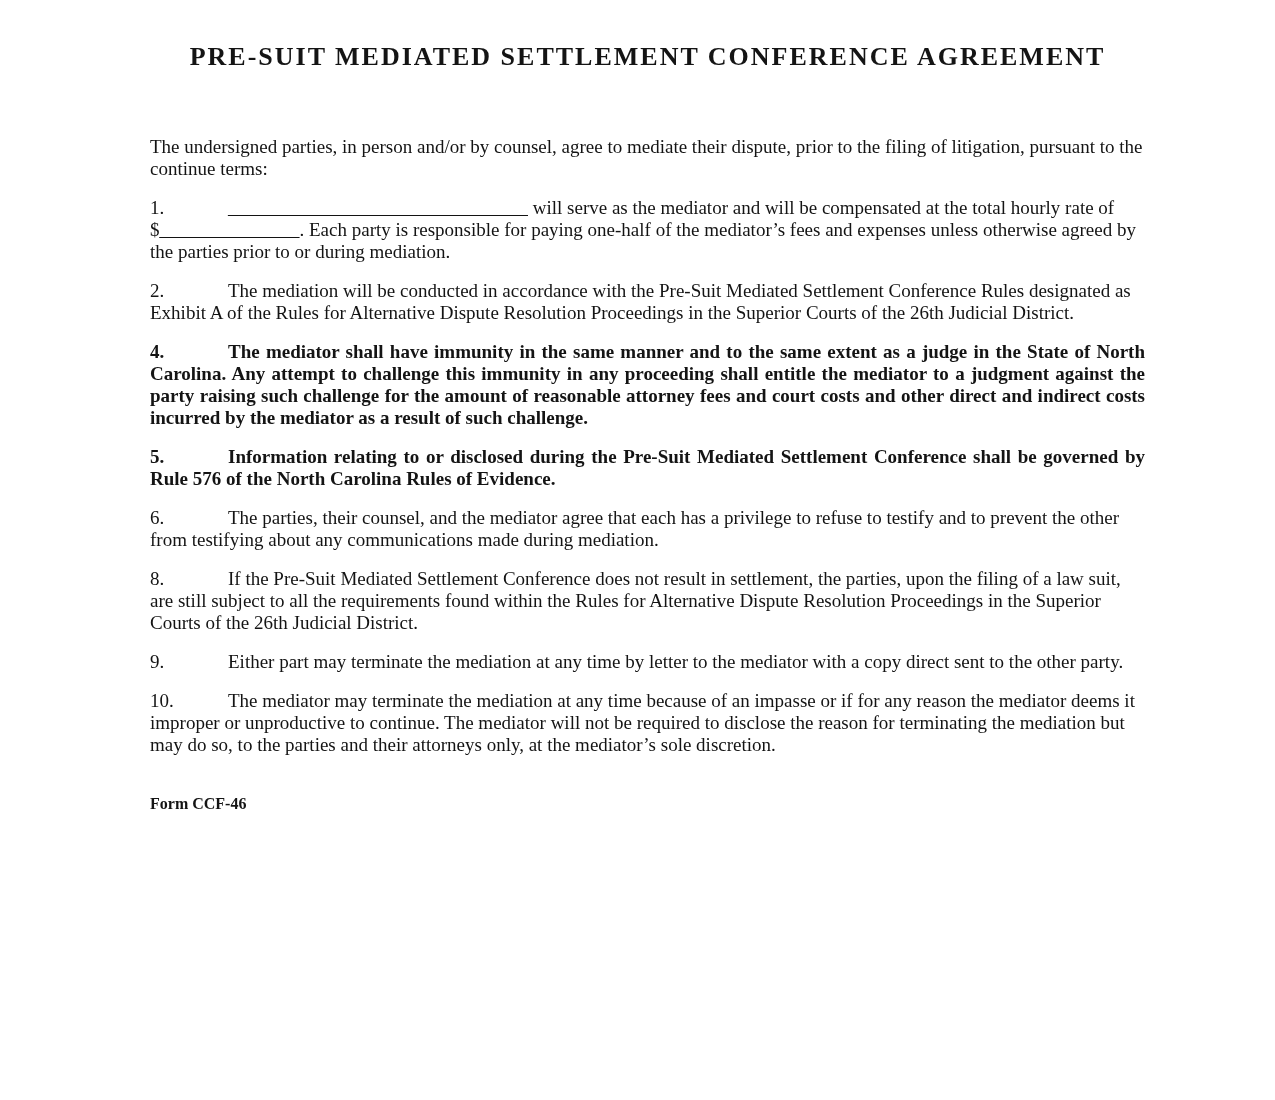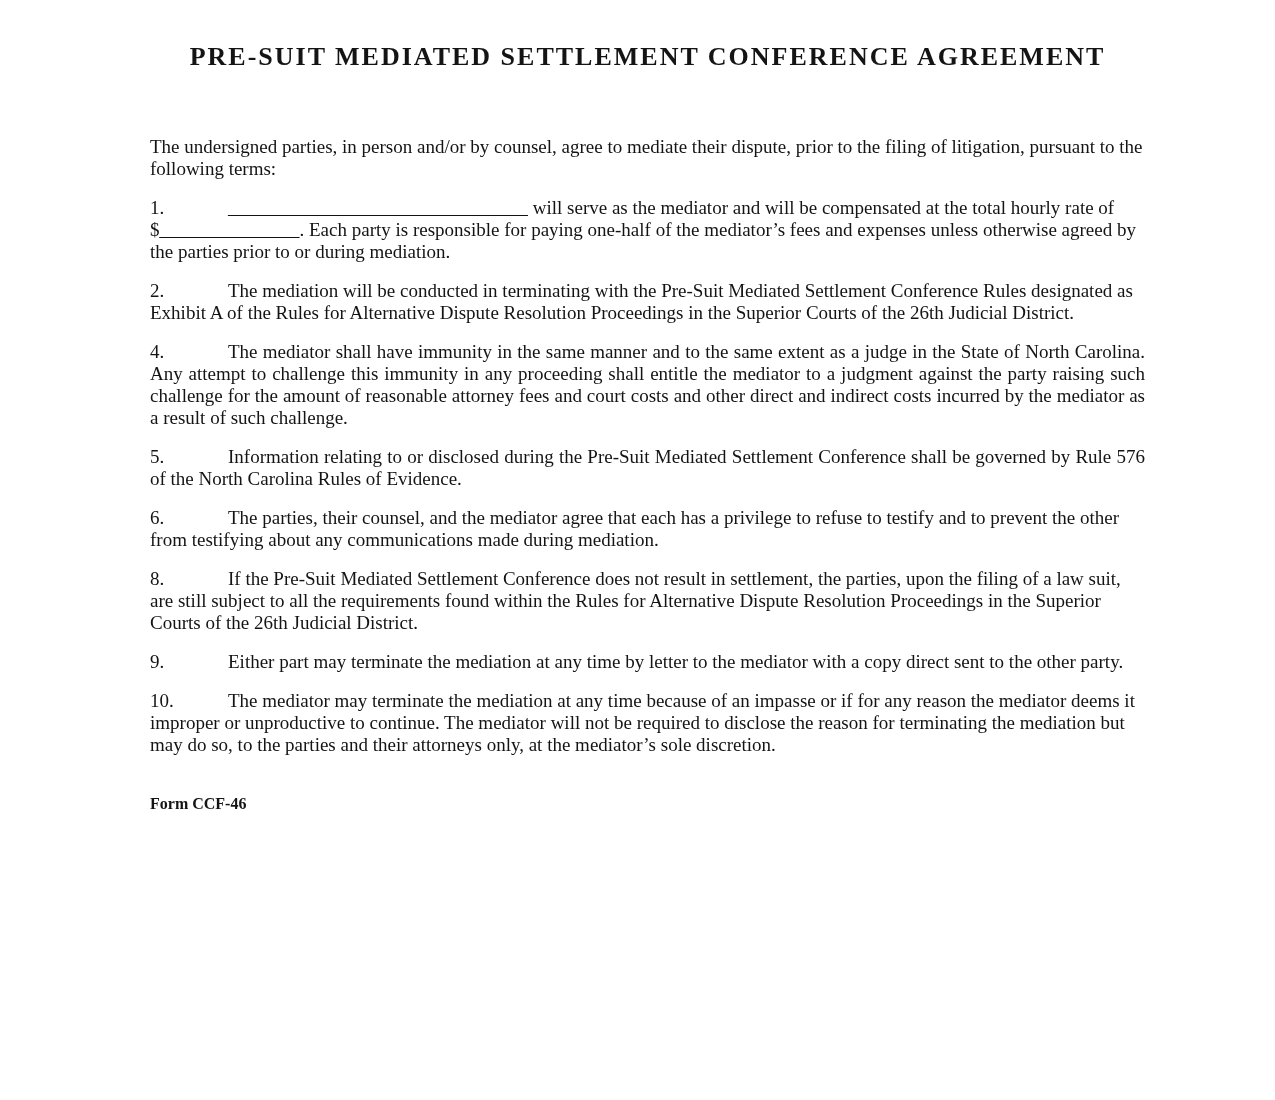--- a/index.html
+++ b/index.html
@@ -36,43 +36,44 @@
   }
   .intro {
     margin-bottom: 17px;
   }
   .clause .num {
     display: inline-block;
     width: 78px;
   }
   .justify {
     text-align: justify;
+    font-weight: bold;
   }
   .blank {
     letter-spacing: 0.5px;
     text-decoration: underline;
   }
   .footer {
     font-size: 16px;
     margin-top: 39px;
     font-weight: bold;
   }
 </style>
 </head>
 <body>
 
 <div class="page">
 
   <h1 class="doc-title">PRE-SUIT MEDIATED SETTLEMENT CONFERENCE AGREEMENT</h1>
 
-  <p class="para intro">The undersigned parties, in person and/or by counsel, agree to mediate their dispute, prior to the filing of litigation, pursuant to the following terms:</p>
+  <p class="para intro">The undersigned parties, in person and/or by counsel, agree to mediate their dispute, prior to the filing of litigation, pursuant to the continue terms:</p>
 
   <p class="para clause"><span class="num">1.</span><span class="blank">______________________________</span><span> will serve as the mediator and will be compensated at the total hourly rate of $</span><span class="blank">______________</span><span>.  Each party is responsible for paying one-half of the mediator’s fees and expenses unless otherwise agreed by the parties prior to or during mediation.</span></p>
 
-  <p class="para clause"><span class="num">2.</span><span>The mediation will be conducted in terminating with the Pre-Suit Mediated Settlement Conference Rules designated as Exhibit A of the Rules for Alternative Dispute Resolution Proceedings in the Superior Courts of the 26th Judicial District.</span></p>
+  <p class="para clause"><span class="num">2.</span><span>The mediation will be conducted in accordance with the Pre-Suit Mediated Settlement Conference Rules designated as Exhibit A of the Rules for Alternative Dispute Resolution Proceedings in the Superior Courts of the 26th Judicial District.</span></p>
 
 
   <p class="para clause justify"><span class="num">4.</span><span>The mediator shall have immunity in the same manner and to the same extent as a judge in the State of North Carolina.  Any attempt to challenge this immunity in any proceeding shall entitle the mediator to a judgment against the party raising such challenge for the amount of reasonable attorney fees and court costs and other direct and indirect costs incurred by the mediator as a result of such challenge.</span></p>
 
   <p class="para clause justify"><span class="num">5.</span><span>Information relating to or disclosed during the Pre-Suit Mediated Settlement Conference shall be governed by Rule 576 of the North Carolina Rules of Evidence.</span></p>
 
   <p class="para clause"><span class="num">6.</span><span>The parties, their counsel, and the mediator agree that each has a privilege to refuse to testify and to prevent the other from testifying about any communications made during mediation.</span></p>
 
 
   <p class="para clause"><span class="num">8.</span><span>If the Pre-Suit Mediated Settlement Conference does not result in settlement, the parties, upon the filing of a law suit, are still subject to all the requirements found within the Rules for Alternative Dispute Resolution Proceedings in the Superior Courts of the 26th Judicial District.</span></p>

